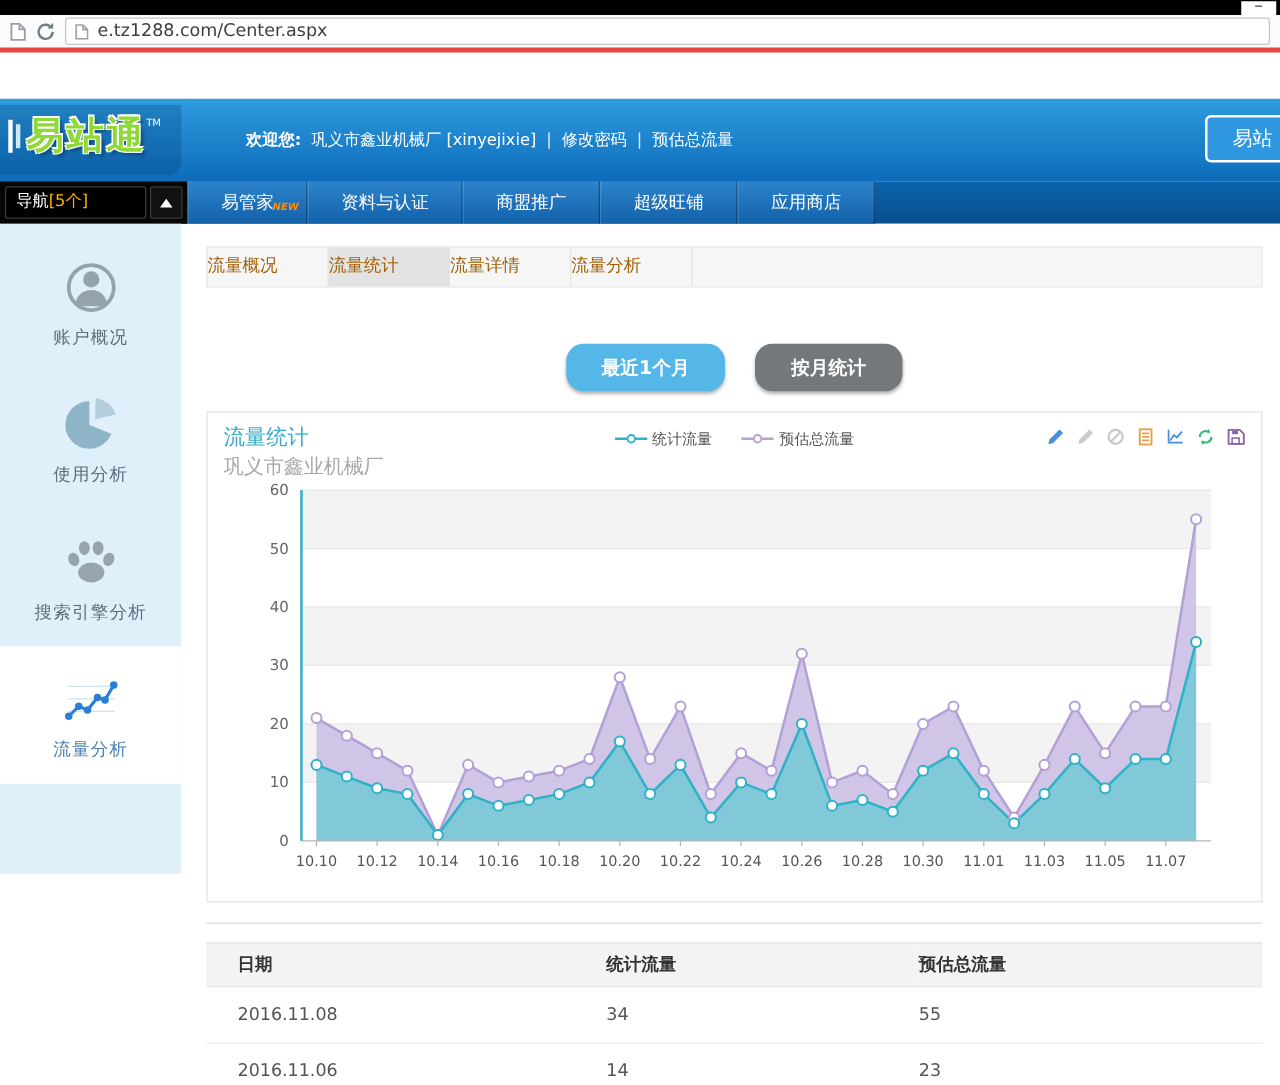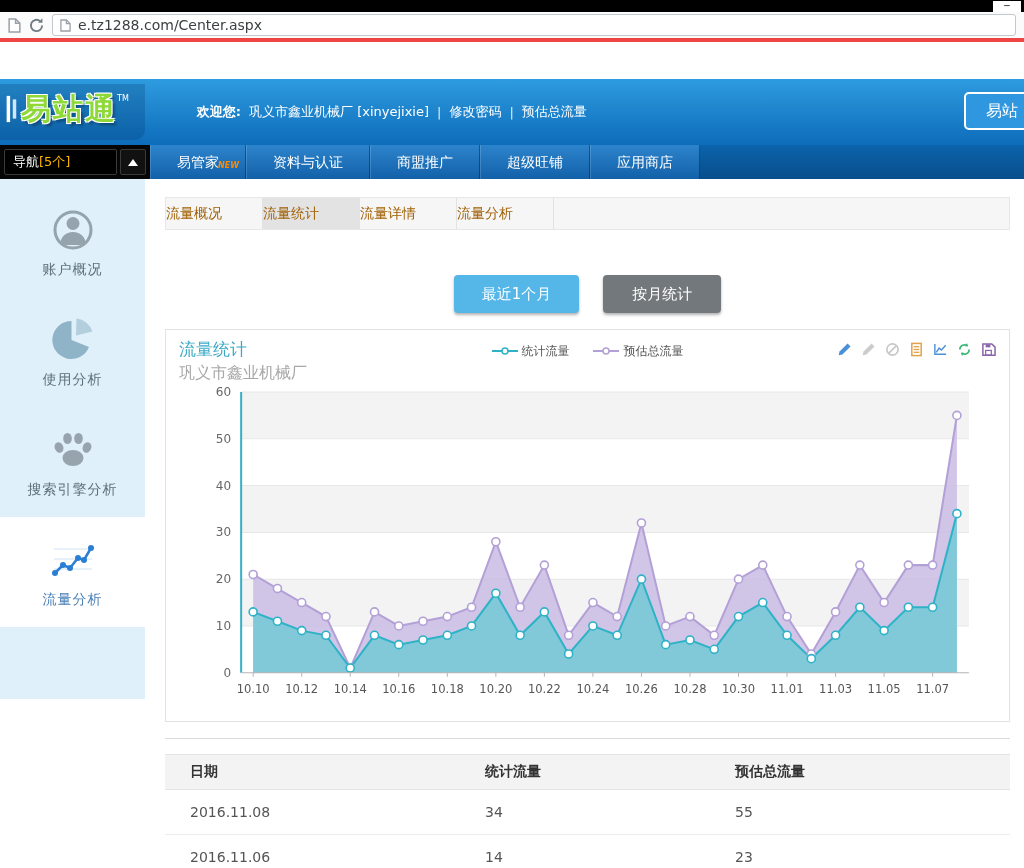--- a/index.html
+++ b/index.html
@@ -52,23 +52,23 @@
   .side-label{margin-top:8px;font-size:14px;color:#5d6f7b;letter-spacing:1px;}
   .side-item.active .side-label{color:#4a7fb5;}
   .main{flex:1;padding:18px 14px 0 20px;}
   
   .content-tabs{height:33px;background:#f6f6f6;border:1px solid #e7e7e7;display:flex;}
   .ctab{width:97px;text-align:left;line-height:31px;font-size:14px;color:#a16207;
     border-right:1px solid #e2e2e2;cursor:pointer;}
   .ctab.active{background:#e3e3e3;}
   
   .btn-row{margin-top:45px;display:flex;justify-content:center;gap:24px;}
-  .btn{height:38px;min-width:118px;padding:0 28px;border:none;border-radius:4px;color:#fff;
+  .btn{height:38px;min-width:118px;padding:0 28px;border:none;border-radius:14px;color:#fff;
     font-size:15px;cursor:pointer;box-shadow:0 2px 3px rgba(0,0,0,.3);
-    font-family:"DejaVu Sans","Liberation Sans",sans-serif;}
+    font-family:"DejaVu Sans","Liberation Sans",sans-serif;font-weight:bold;}
   .btn.blue{background:#55b6e8;}
   .btn.gray{background:#73787c;}
   
   .panel{margin-top:16px;border:1px solid #e2e2e2;padding:8px 13px 6px;}
   .panel-head{position:relative;height:38px;}
   .panel-title{font-size:17px;color:#3aa9c5;}
   .panel-subtitle{font-size:16px;color:#a8a8a8;margin-top:2px;}
   .legend{position:absolute;left:0;right:0;top:5px;text-align:center;font-size:12px;color:#555;}
   .legend-item{margin:0 10px;cursor:pointer;white-space:nowrap;}
   .legend-marker{display:inline-block;vertical-align:middle;margin-right:4px;}

